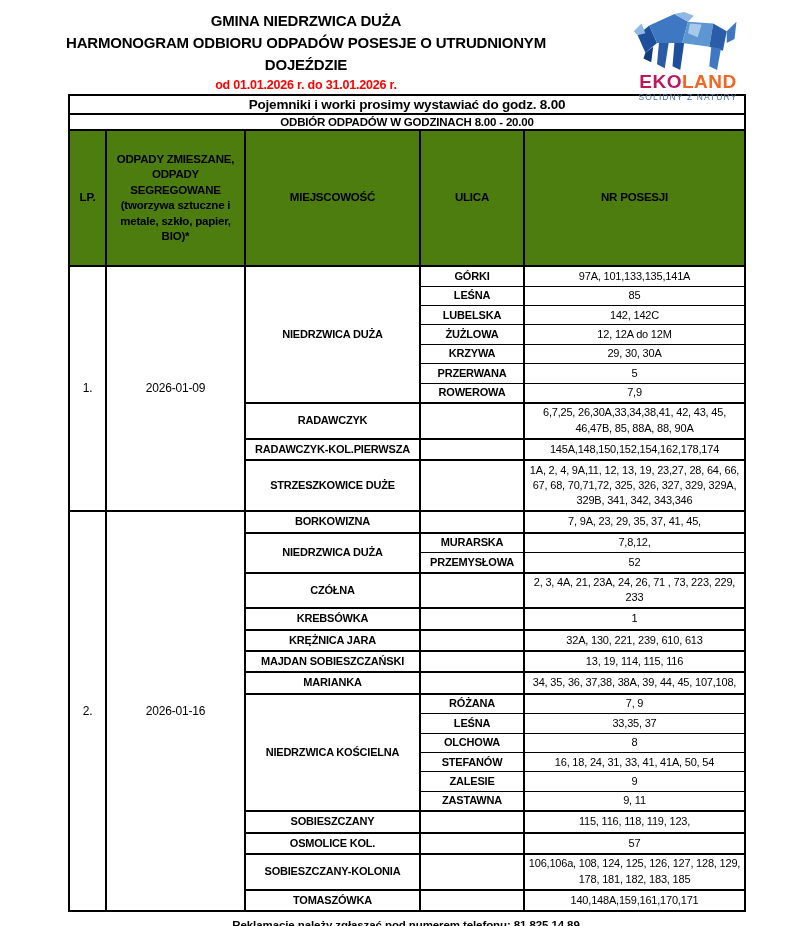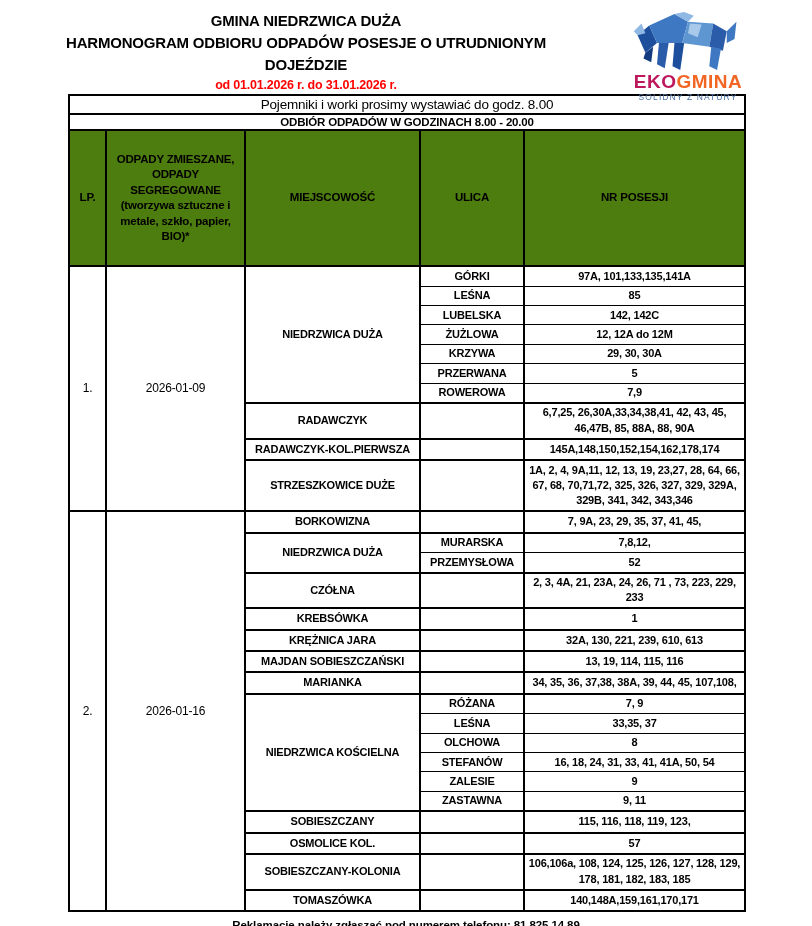--- a/index.html
+++ b/index.html
@@ -25,34 +25,34 @@
 
   
   .tbl-wrap { margin:2px 0 0 68px; width:676px; }
   table { border-collapse:collapse; width:676px; table-layout:fixed; }
   col.c-lp { width:37px; } col.c-date { width:139px; } col.c-city { width:175px; }
   col.c-street { width:104px; } col.c-num { width:221px; }
 
   td, th { border:1px solid #000; text-align:center; vertical-align:middle; }
 
   tr.notice-row td { border:2px solid #000; background:#fff; }
-  .notice-1 { font-size:13.5px; font-weight:normal; padding:1px 16px; }
+  .notice-1 { font-size:13.5px; font-weight:bold; padding:1px 16px; }
   .notice-2 { font-size:11.5px; font-weight:bold; padding:1px 10px; }
 
   tr.col-header th {
     background:#4d7c0f; border:2px solid #000;
     font-weight:bold; font-size:11.5px; line-height:1.35;
     height:136px; padding:4px 3px;
   }
 
   tbody td { font-size:11px; line-height:1.4; padding:1.5px 3px; }
   td.lp-cell, td.date-cell { font-size:12px; border-left-width:2px; border-right-width:2px; font-weight:normal; }
   td.city-cell { font-weight:bold; border-left-width:2px; border-right-width:2px; padding:2px 2px; }
   td.street-cell { font-weight:bold; border-right-width:2px; }
-  td.num-cell { font-weight:bold; border-right-width:2px; }
+  td.num-cell { font-weight:normal; border-right-width:2px; }
   tr.group-start td { border-top-width:2px; }
   tr.section-start td { border-top-width:2px; }
   tbody tr:last-child td { border-bottom-width:2px; }
   td.lp-cell, td.date-cell { border-top-width:2px; border-bottom-width:2px; }
 
   
   .footer { width:676px; margin:7px 0 0 68px; text-align:center;
             font-size:11.5px; font-weight:bold; letter-spacing:-0.1px; }
 </style>
 </head>
@@ -78,21 +78,21 @@
           <polygon points="46,4 60,12 66,6 56,2" fill="#8FB8E4"></polygon>
           <polygon points="54,34 60,12 86,14 82,38" fill="#5E96D2"></polygon>
           <polygon points="86,14 100,22 96,42 82,38" fill="#2A5CAA"></polygon>
           <polygon points="100,22 110,12 108,30 100,34" fill="#3E78C2"></polygon>
           <polygon points="30,34 40,34 36,60 28,56" fill="#2A5CAA"></polygon>
           <polygon points="46,34 56,34 52,62 44,58" fill="#1D4F9C"></polygon>
           <polygon points="84,38 94,40 90,62 82,58" fill="#3E78C2"></polygon>
           <polygon points="62,14 74,15 70,28 60,24" fill="#A9C9EA"></polygon>
         </svg>
       </span>
-      <div class="brand"><span class="p1">EKO</span><span class="p2">GMINA</span></div>
+      <div class="brand"><span class="p1">EKO</span><span class="p2">LAND</span></div>
       <div class="tagline">SOLIDNY Z NATURY</div>
     </div>
   </div>
 
   <div class="tbl-wrap">
     <table>
       <colgroup>
         <col class="c-lp">
           <col class="c-date">
           <col class="c-city">

